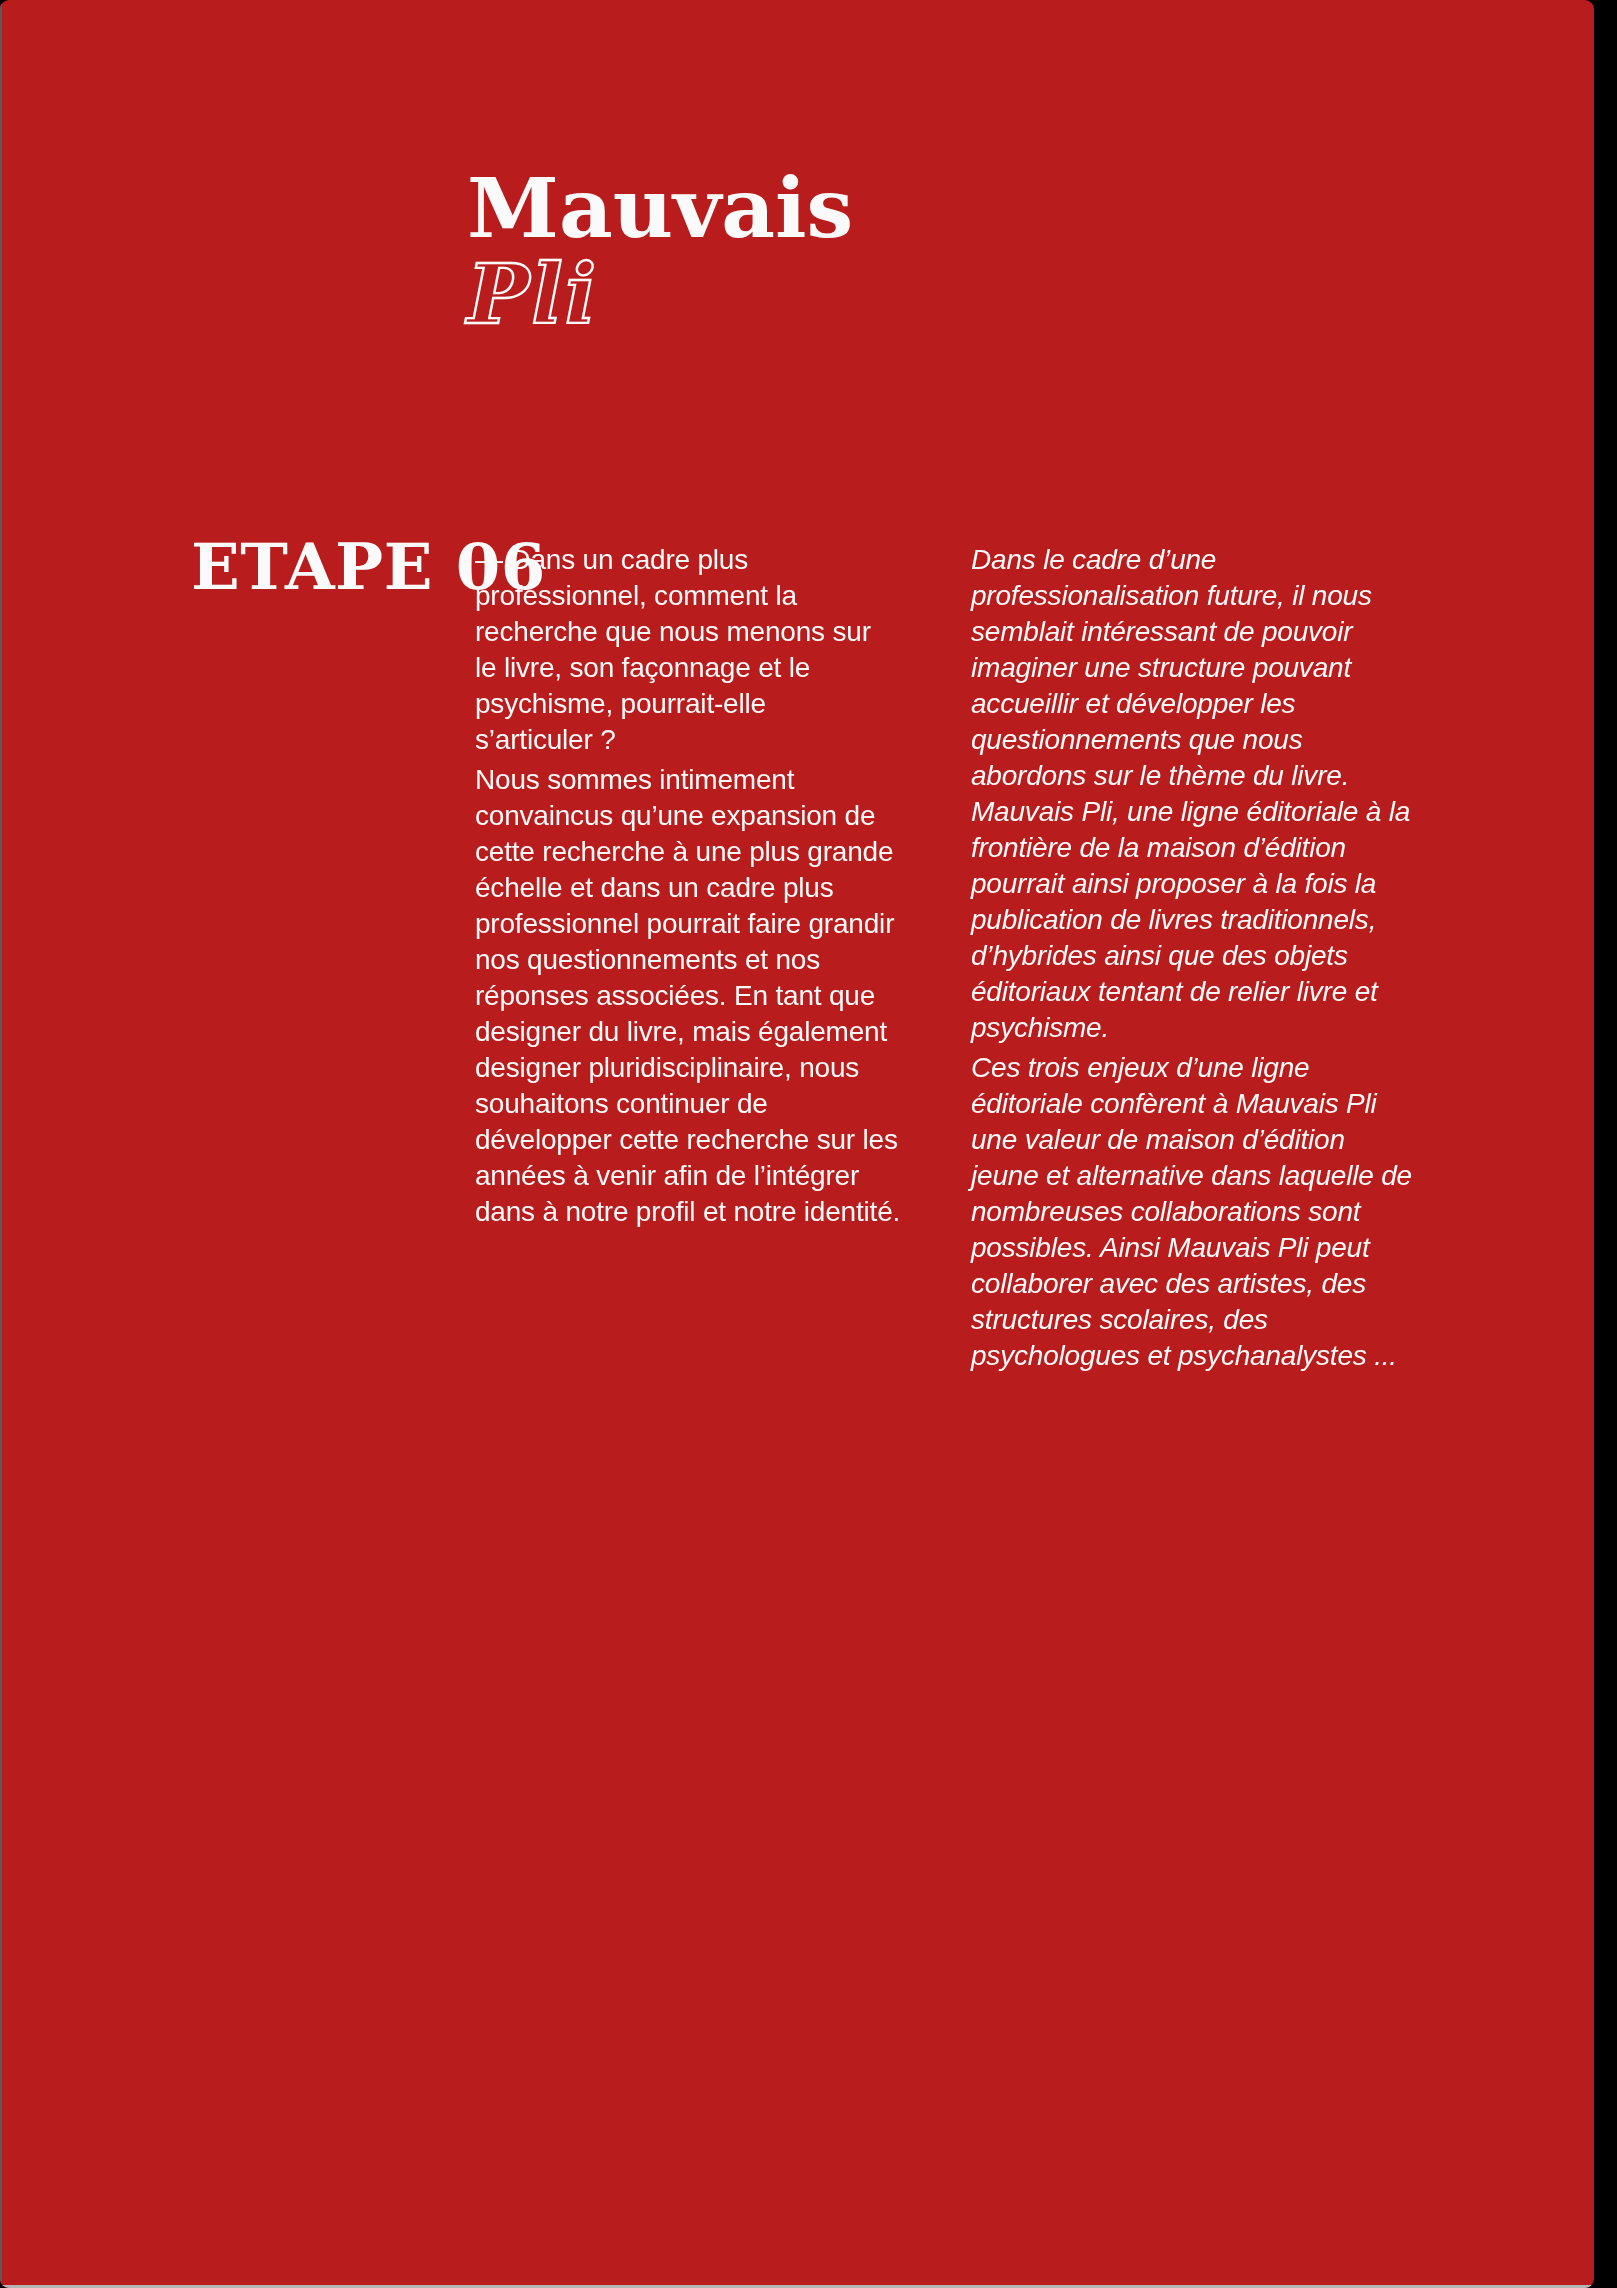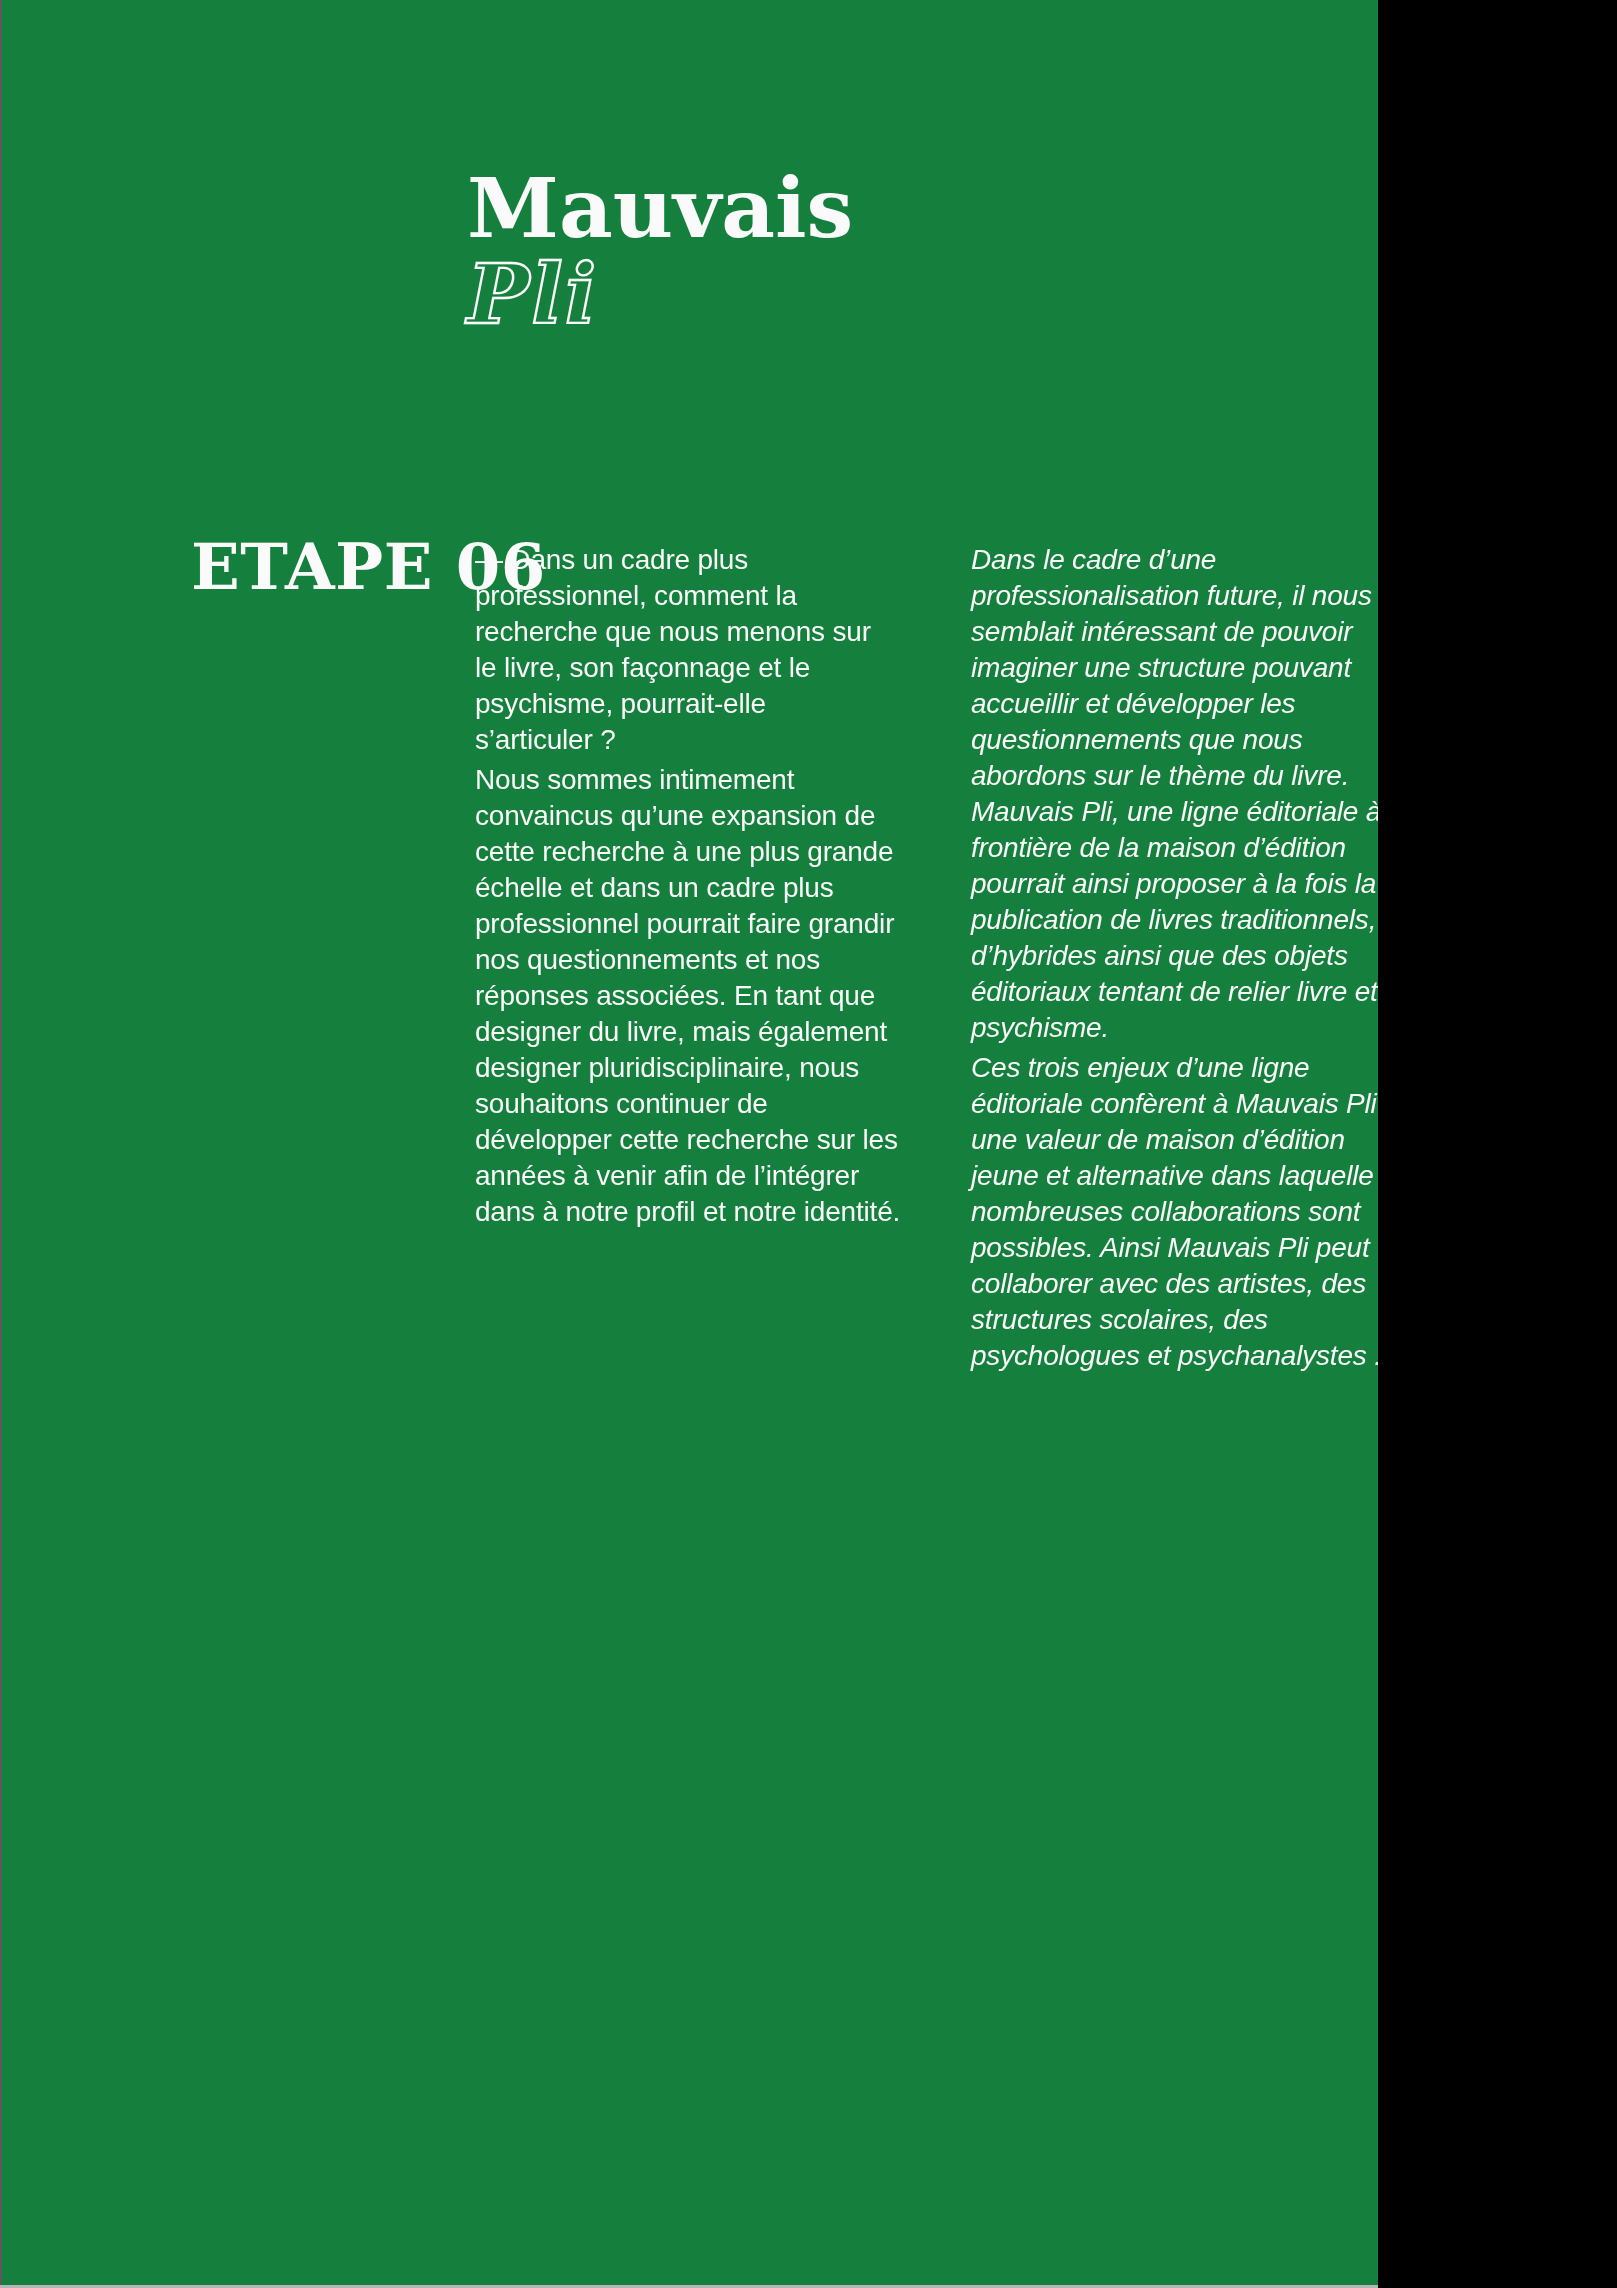--- a/index.html
+++ b/index.html
@@ -3,25 +3,26 @@
 <meta charset="utf-8">
 <title>Mauvais Pli — Etape 06</title>
 <style>
   html, body {
     margin: 0;
     padding: 0;
     background: #000000;
   }
   .page {
     position: relative;
-    width: 1378px;
+    width: 1594px;
     height: 2288px;
-    background: #15803d;
+    background: #b91c1c;
     color: #fafafa;
     overflow: hidden;
+    border-radius: 9px;
   }
   
   .edge-left {
     position: absolute;
     left: 0; top: 0;
     width: 1.9px; height: 2288px;
     background: #5a5a5a;
   }
   .edge-bottom {
     position: absolute;

